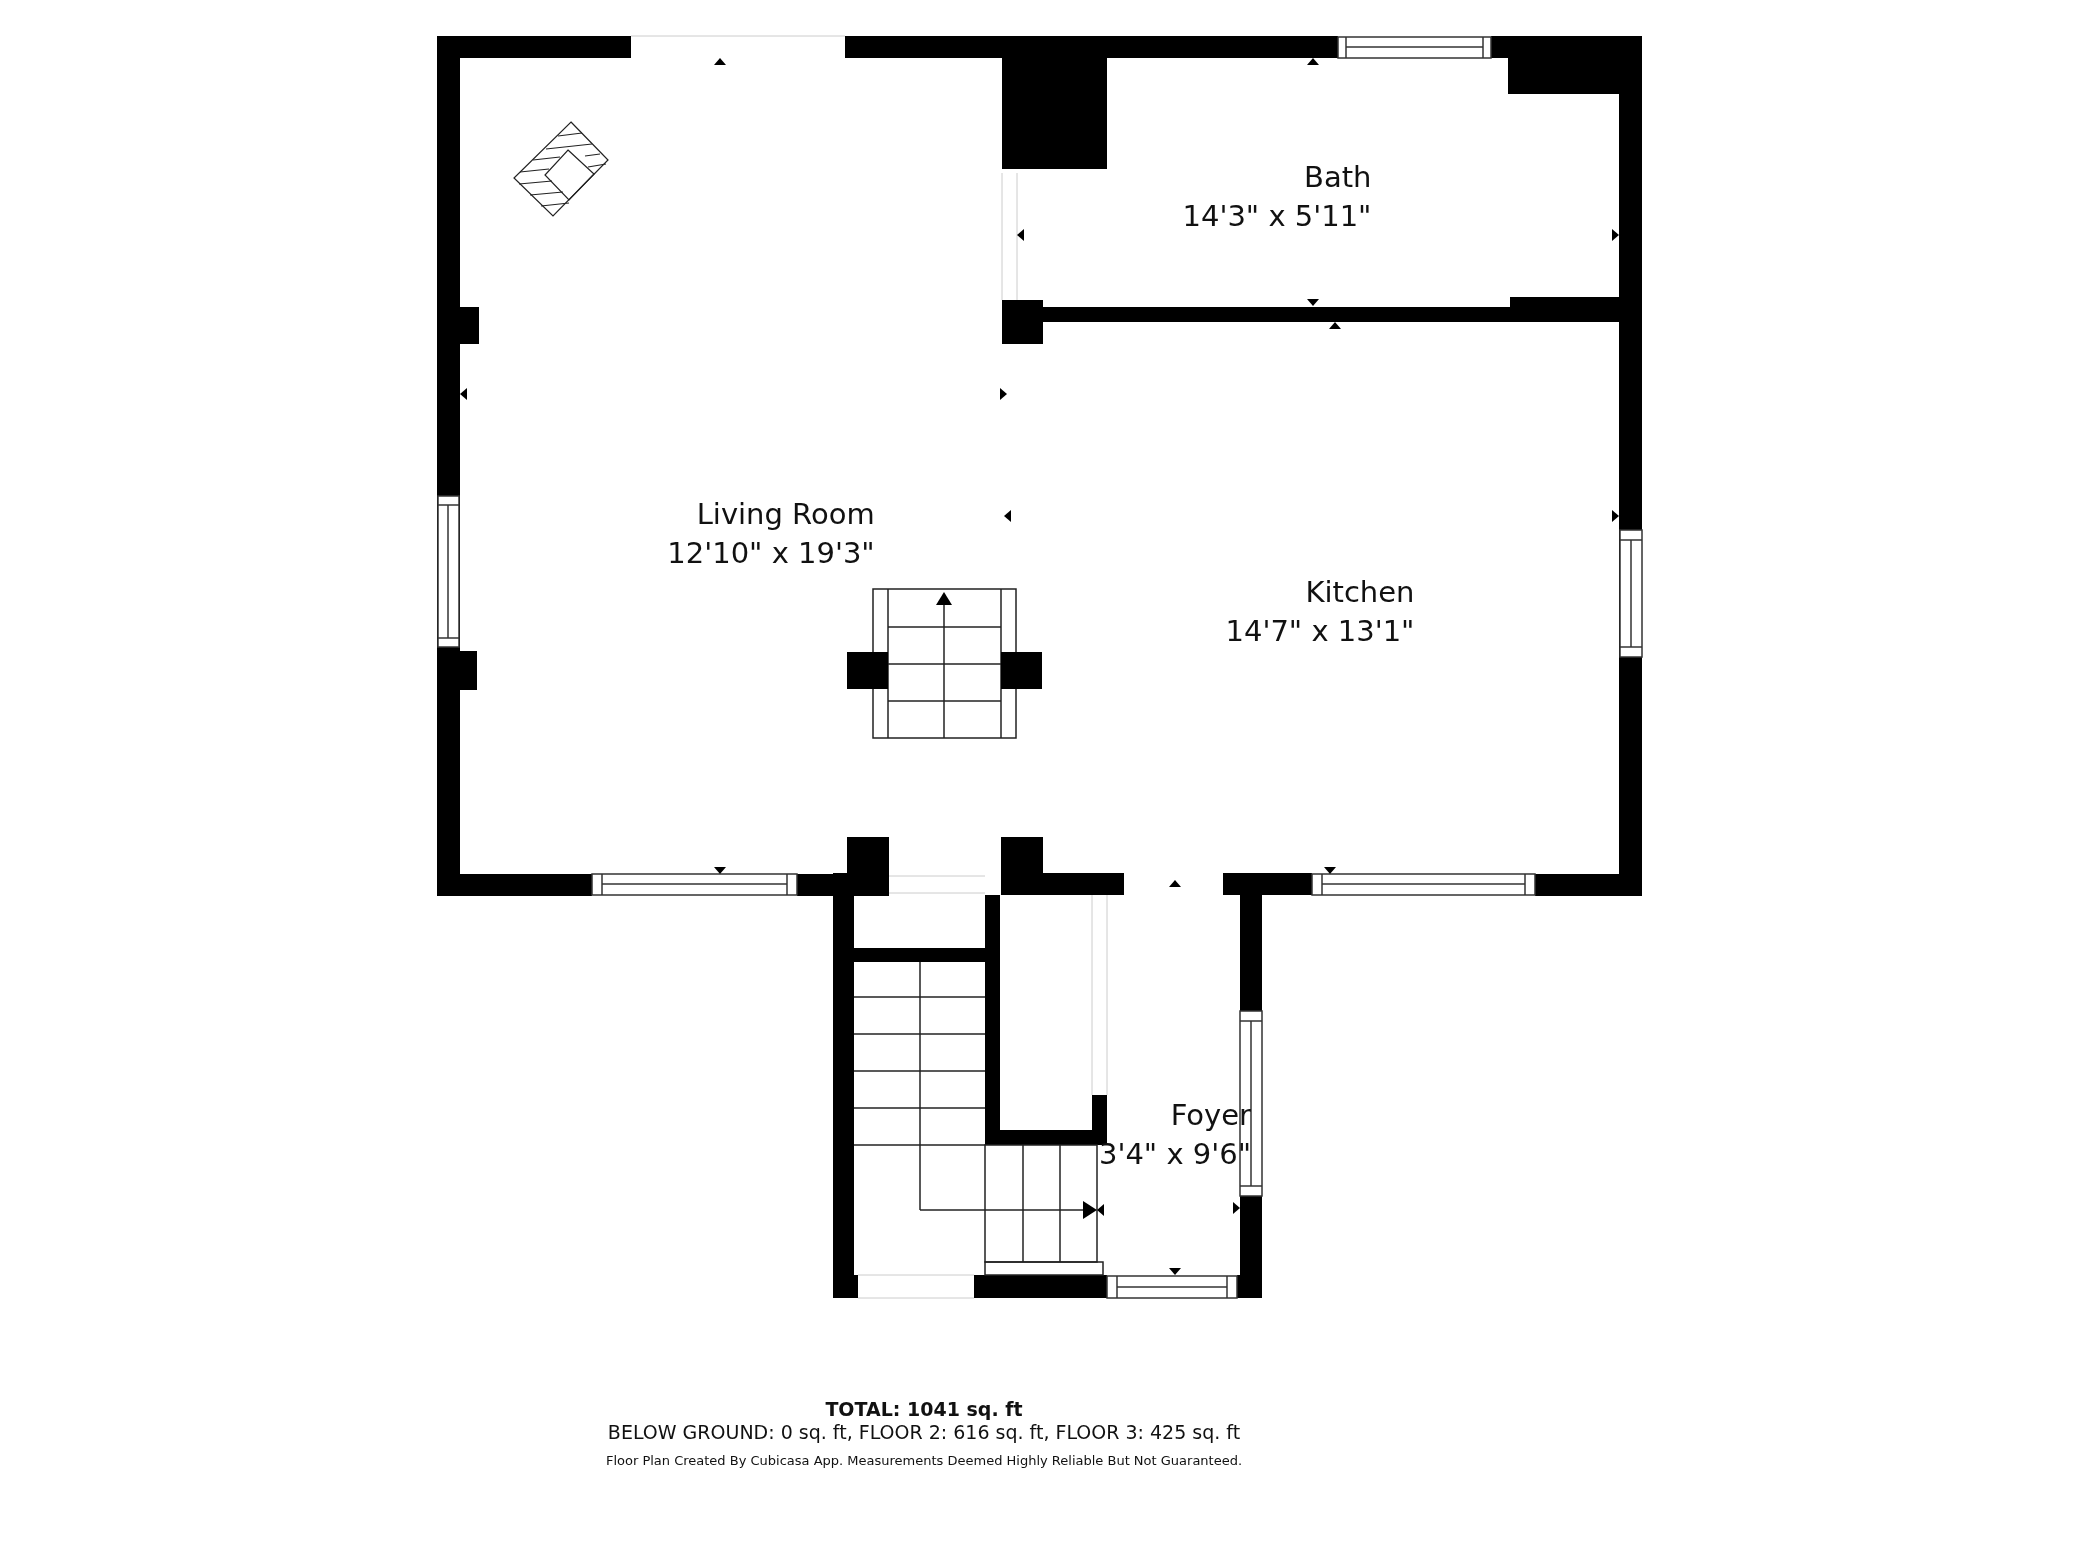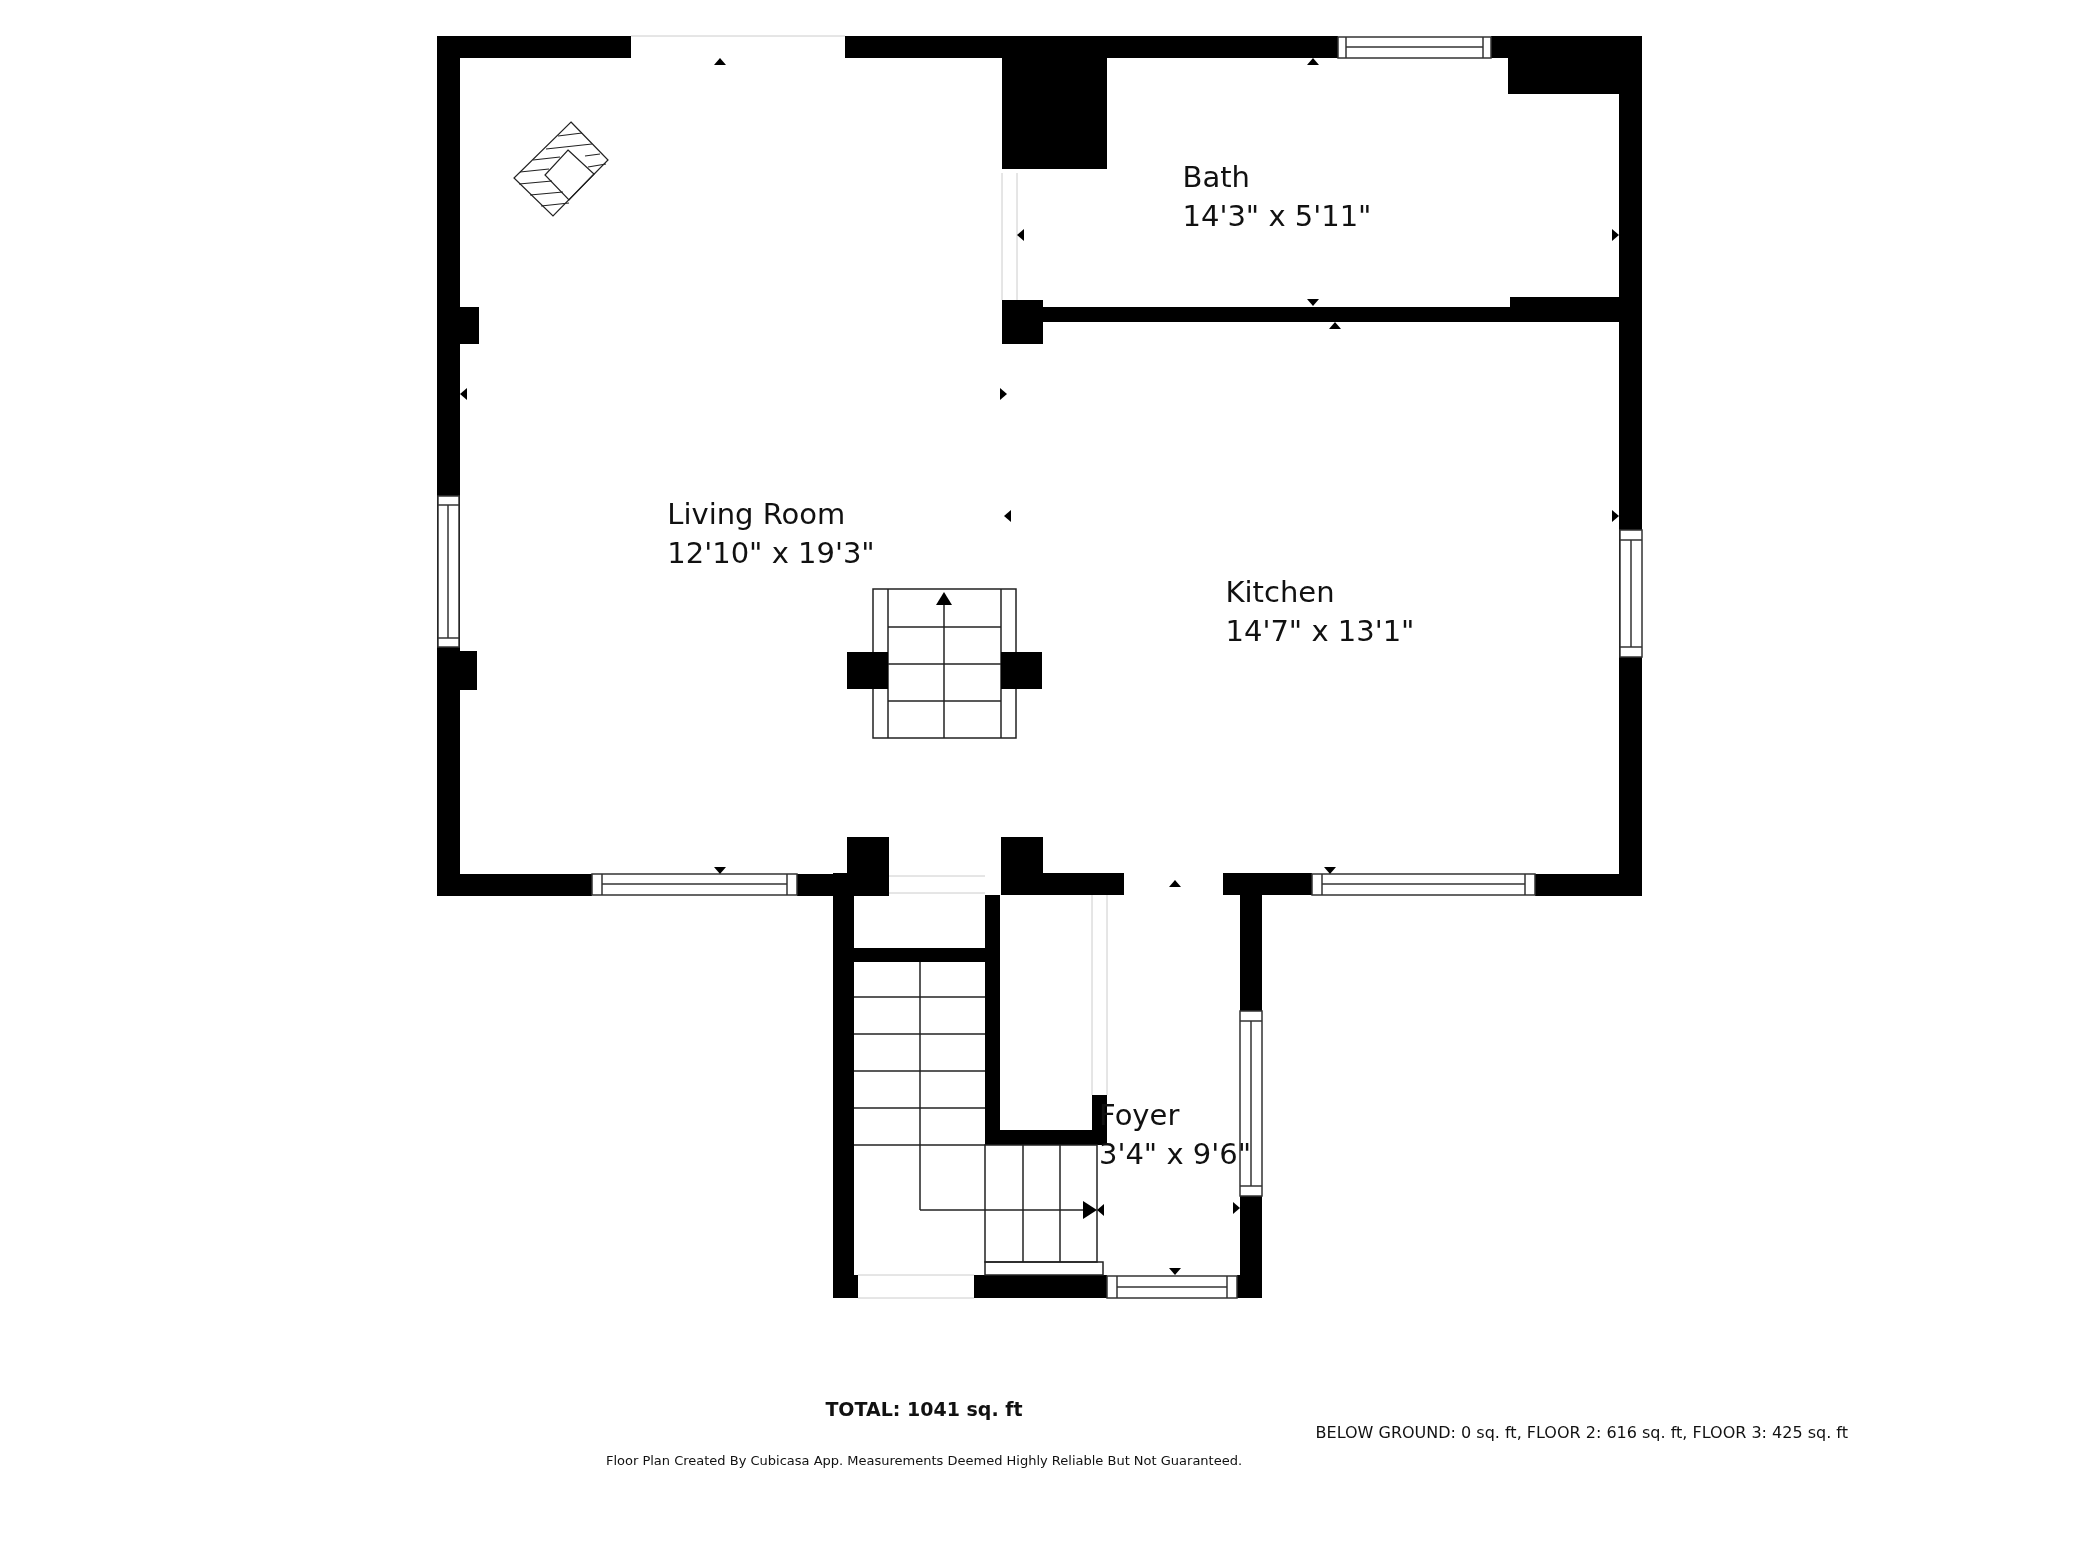--- a/index.html
+++ b/index.html
@@ -1,21 +1,21 @@
 <!DOCTYPE html>
 <html><head>
 <meta charset="utf-8">
 <style>
   html, body { margin: 0; padding: 0; background: #ffffff; }
   body { width: 2080px; height: 1560px; position: relative; overflow: hidden; font-family: "DejaVu Sans", sans-serif; }
   #plan { position: absolute; left: 0; top: 0; width: 2080px; height: 1560px; }
-  .room-label { position: absolute; transform: translateX(-50%); text-align: left; color: #111; font-family: "DejaVu Sans", sans-serif; font-size: 29px; line-height: 39px; white-space: nowrap; }
+  .room-label { position: absolute; transform: translateX(-50%); text-align: right; color: #111; font-family: "DejaVu Sans", sans-serif; font-size: 29px; line-height: 39px; white-space: nowrap; }
   .summary { position: absolute; left: 0; width: 1848px; top: 1398px; text-align: center; color: #111; font-family: "DejaVu Sans", sans-serif; }
   .summary .total { font-weight: bold; font-size: 19px; line-height: 23px; }
-  .summary .line { font-size: 16px; line-height: 23px; text-align: right; }
+  .summary .line { font-size: 19px; line-height: 23px; }
   .summary .disclaimer { font-size: 13px; line-height: 18px; margin-top: 8px; }
 </style>
 </head>
 <body>
 
 <svg id="plan" viewBox="0 0 2080 1560" xmlns="http://www.w3.org/2000/svg">
 
   <g fill="#000">
 
     <rect x="437" y="36" width="194" height="22"></rect>

